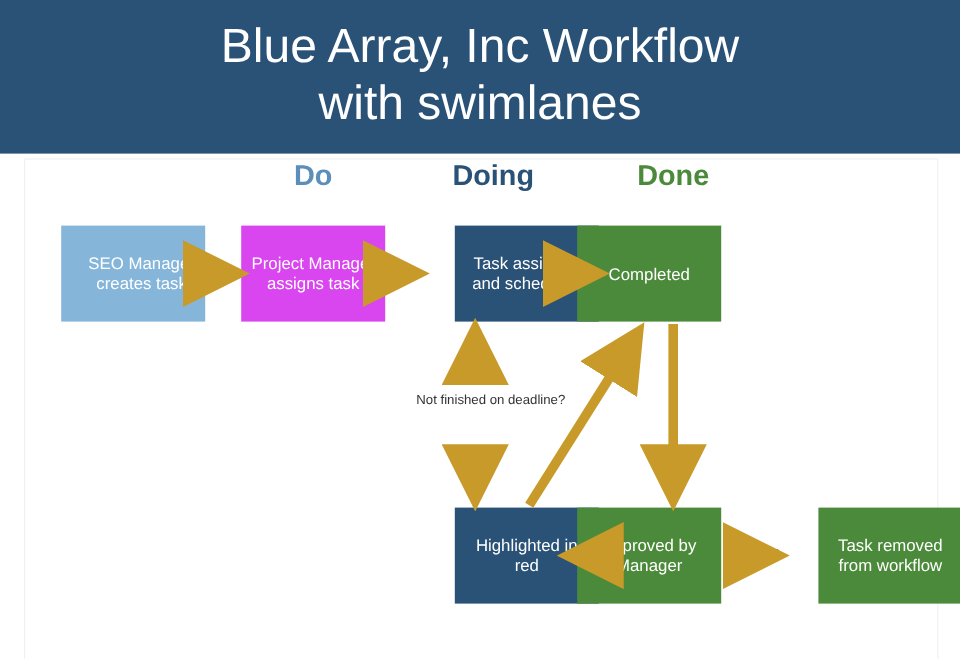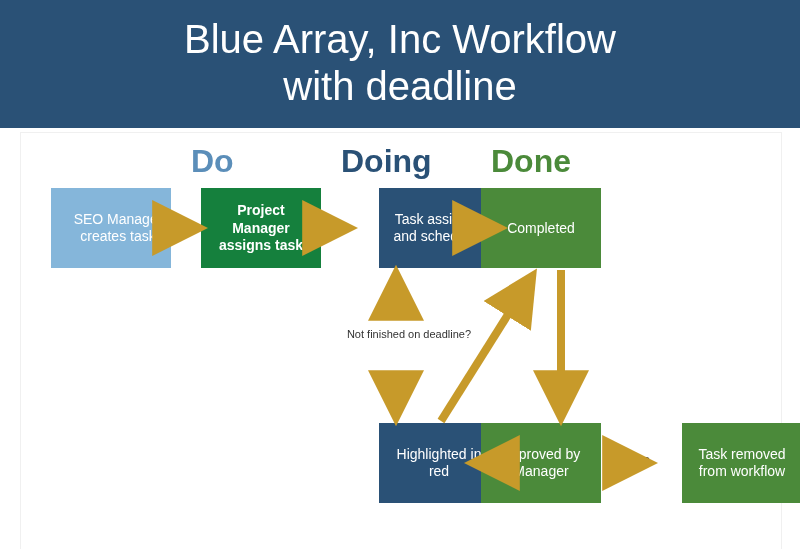--- a/index.html
+++ b/index.html
@@ -1,25 +1,25 @@
 <!DOCTYPE html>
 <html><head>
 <meta charset="utf-8">
 <style>
   html,body{margin:0;padding:0;width:800px;height:549px;font-family:"Segoe UI","Helvetica Neue",Arial,sans-serif;background:#fff;color:#333;}
   .page{width:800px;height:549px;background:#fff;position:relative;overflow:hidden;}
   .header{background:#2a5176;color:#fff;text-align:center;padding:16px 0 18px;font-weight:300;font-size:40px;line-height:1.18;}
   .body{position:relative;width:760px;height:420px;margin:4px 20px 0;border:1px solid #f0f0f0;}
-  .lane-header{position:absolute;top:10px;font-size:32px;font-weight:600;width:140px;}
+  .lane-header{position:absolute;top:0;font-size:24px;font-weight:600;width:140px;text-align:center;}
   .lane-do{left:170px;color:#5b8eb9;}
   .lane-doing{left:320px;color:#2a5176;}
   .lane-done{left:470px;color:#4b8a3a;}
   .box{position:absolute;width:120px;height:80px;display:flex;align-items:center;justify-content:center;text-align:center;font-size:14px;line-height:1.25;color:#fff;padding:6px;box-sizing:border-box;}
   .c-light{background:#85b6da;padding-left:20px;}
-  .c-mid{background:#15803d;font-weight:bold;}
+  .c-mid{background:#d946ef;}
   .c-dark{background:#2a5176;margin-left:28px;}
   .c-green{background:#4b8a3a;}
   .row1{top:55px;}
   .col0{left:30px;}
   .col1{left:180px;}
   .col2{left:330px;}
   .col3{left:460px;}
   .col4{left:661px;}
   .row2{top:290px;}
   svg.arrows{position:absolute;left:0;top:0;width:760px;height:420px;pointer-events:none;}
@@ -27,21 +27,21 @@
   .deadline{left:318px;top:195px;width:140px;}
   .no{left:455px;top:322px;width:30px;color:#222;font-size:12px;}
   .yes{left:602px;top:322px;width:30px;color:#222;font-size:12px;}
 </style>
 </head>
 <body>
 
 <div class="page">
   <div class="header">
     <span>Blue Array, Inc Workflow</span><br>
-    <span>with deadline</span>
+    <span>with swimlanes</span>
   </div>
 
   <div class="body">
     <div class="lane-header lane-do">Do</div>
     <div class="lane-header lane-doing">Doing</div>
     <div class="lane-header lane-done">Done</div>
 
     <div class="box c-light row1 col0">SEO Manager creates task</div>
     <div class="box c-mid   row1 col1">Project Manager assigns task</div>
     <div class="box c-dark  row1 col2">Task assigned and scheduled</div>

